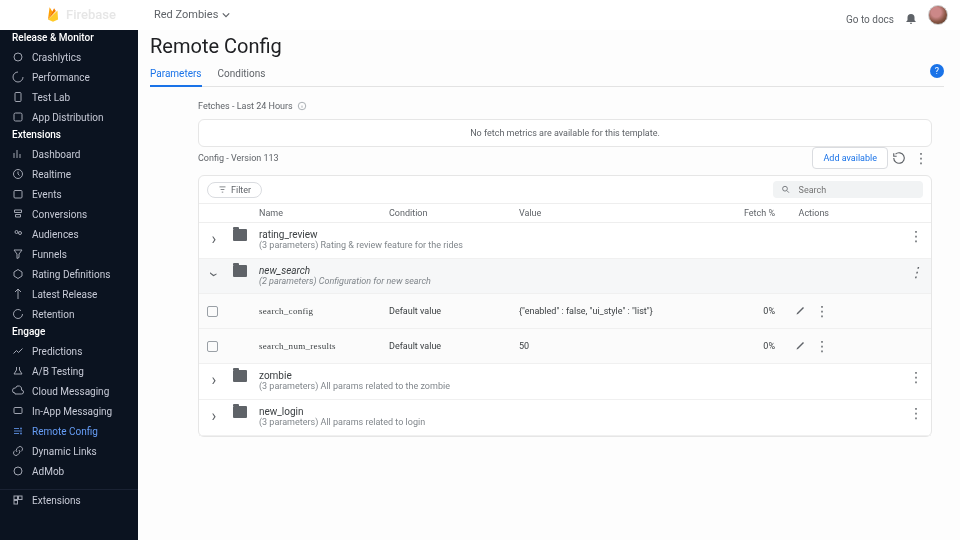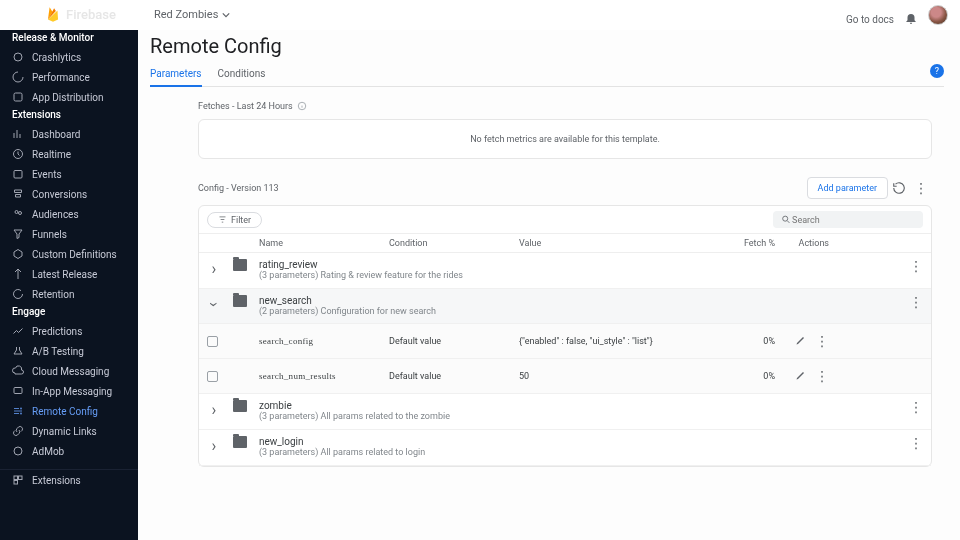--- a/index.html
+++ b/index.html
@@ -32,38 +32,38 @@
 .page-head { padding: 2px 16px 0 12px; }
 .page-title { font-size: 20px; color: #202124; font-weight: 400; margin-top: 2px; }
 .tabs-row { display: flex; gap: 16px; border-bottom: 1px solid #e3e3e3; margin-top: 4px; position: relative; }
 .tab { font-size: 10px; color: #5f6368; padding: 6px 0; cursor: pointer; }
 .tab.active { color: #1a73e8; border-bottom: 2px solid #1a73e8; margin-bottom: -1px; }
 .help-circ { position: absolute; right: 0; top: 2px; width: 14px; height: 14px; border-radius: 50%; background: #1a73e8; color: #fff; font-size: 9px; display: flex; align-items: center; justify-content: center; }
 
 .scroll { flex: 1; overflow-y: auto; padding: 14px 28px 14px 60px; }
 .fetches { font-size: 9px; color: #5f6368; display: flex; align-items: center; gap: 4px; }
 .card { background: #fff; border: 1px solid #e6e6e6; border-radius: 6px; margin-top: 8px; }
-.empty-card { height: 40px; display: flex; align-items: center; justify-content: center; font-size: 9px; color: #5f6368; }
-
-.config-bar { display: flex; align-items: center; margin-top: 18px; gap: 0; }
+.empty-card { height: 28px; display: flex; align-items: center; justify-content: center; font-size: 9px; color: #5f6368; }
+
+.config-bar { display: flex; align-items: center; gap: 0; }
 .config-label { font-size: 9px; color: #5f6368; }
 .spacer { flex: 1; }
 .add-param { border: 1px solid #dadce0; background: #fff; color: #1a73e8; font-size: 9px; padding: 5px 10px; border-radius: 4px; cursor: pointer; }
 .icon-btn { width: 22px; height: 22px; border: none; background: transparent; border-radius: 50%; cursor: pointer; color: #5f6368; display: flex; align-items: center; justify-content: center; }
 
 .table-card { margin-top: 6px; padding: 0; }
 .filter-bar { display: flex; align-items: center; padding: 5px 8px; gap: 8px; }
 .chip { border: 1px solid #dadce0; border-radius: 12px; font-size: 9px; color: #5f6368; padding: 2px 10px; display: flex; align-items: center; gap: 4px; cursor: pointer; }
-.search-box { margin-left: auto; display: flex; align-items: center; gap: 1px; background: #f1f3f4; border-radius: 4px; padding: 3px 8px; width: 150px; }
+.search-box { margin-left: auto; display: flex; align-items: center; gap: 8px; background: #f1f3f4; border-radius: 4px; padding: 3px 8px; width: 150px; }
 .search-box input { border: none; background: transparent; font-size: 9px; color: #5f6368; outline: none; width: 100%; }
 
 .thead, .row { display: grid; grid-template-columns: 26px 26px 130px 130px 200px 60px 50px; align-items: center; font-size: 9px; color: #5f6368; }
 .thead { padding: 4px 8px; border-top: 1px solid #eee; border-bottom: 1px solid #eee; }
 .group-row { display: grid; grid-template-columns: 26px 26px 1fr 50px; align-items: flex-start; padding: 6px 8px; border-bottom: 1px solid #f0f0f0; }
-.group-row.expanded { background: #f6f7f8; }
+.group-row.expanded { background: #f6f7f8; font-style: italic; }
 .chev { cursor: pointer; color: #5f6368; width: 14px; text-align: center; }
 .folder { width: 14px; height: 12px; background: #5f6368; border-radius: 1px; position: relative; }
 .folder::before { content: ""; position: absolute; top: -2px; left: 0; width: 6px; height: 2px; background: #5f6368; border-radius: 1px 1px 0 0; }
 .g-name { color: #3c4043; font-size: 10px; }
 .g-desc { color: #80868b; font-size: 9px; line-height: 1.3; max-width: 260px; }
 .param-row { display: grid; grid-template-columns: 26px 26px 130px 130px 200px 60px 50px; align-items: center; padding: 10px 8px; font-size: 9px; color: #3c4043; border-bottom: 1px solid #f0f0f0; background: #fbfbfb; }
 .param-row .pname { font-family: Liberation Serif, serif; font-size: 9px; letter-spacing: .3px; }
 .cb { width: 11px; height: 11px; border: 1.5px solid #9aa0a6; border-radius: 2px; cursor: pointer; }
 .pct { text-align: right; padding-right: 4px; }
 .row-actions { display: flex; gap: 8px; justify-content: flex-end; color: #5f6368; }
@@ -110,20 +110,26 @@
         <span>Crashlytics</span>
       </div>
     <div class="side-item">
         <svg class="ic" viewBox="0 0 24 24">
           <path d="M12 2a10 10 0 1 0 10 10" fill="none" stroke="currentColor" stroke-width="2"></path>
         </svg>
         <span>Performance</span>
       </div>
     <div class="side-item">
         <svg class="ic" viewBox="0 0 24 24">
+          <rect x="6" y="3" width="12" height="18" rx="2" fill="none" stroke="currentColor" stroke-width="2"></rect>
+        </svg>
+        <span>Test Lab</span>
+      </div>
+    <div class="side-item">
+        <svg class="ic" viewBox="0 0 24 24">
           <rect x="4" y="4" width="16" height="16" rx="3" fill="none" stroke="currentColor" stroke-width="2"></rect>
         </svg>
         <span>App Distribution</span>
       </div>
 
     <div class="side-section">Extensions</div>
     <div class="side-item">
         <svg class="ic" viewBox="0 0 24 24">
           <path d="M4 20V10m6 10V4m6 16v-8" stroke="currentColor" stroke-width="2"></path>
         </svg>
@@ -158,21 +164,21 @@
     <div class="side-item">
         <svg class="ic" viewBox="0 0 24 24">
           <path d="M4 4h16l-6 8v7l-4 2v-9z" fill="none" stroke="currentColor" stroke-width="2"></path>
         </svg>
         <span>Funnels</span>
       </div>
     <div class="side-item">
         <svg class="ic" viewBox="0 0 24 24">
           <path d="M12 3l8 5v8l-8 5-8-5V8z" fill="none" stroke="currentColor" stroke-width="2"></path>
         </svg>
-        <span>Custom Definitions</span>
+        <span>Rating Definitions</span>
       </div>
     <div class="side-item">
         <svg class="ic" viewBox="0 0 24 24">
           <path d="M12 2v20M6 8l6-6 6 6" fill="none" stroke="currentColor" stroke-width="2"></path>
         </svg>
         <span>Latest Release</span>
       </div>
     <div class="side-item">
         <svg class="ic" viewBox="0 0 24 24">
           <path d="M21 12a9 9 0 1 1-3-6.7" fill="none" stroke="currentColor" stroke-width="2"></path>
@@ -256,21 +262,21 @@
             <path d="M12 8h.01M12 11v5" stroke="#9aa0a6" stroke-width="2"></path>
           </svg>
       </div>
       <div class="card empty-card">
         <span>No fetch metrics are available for this template.</span>
       </div>
 
       <div class="config-bar">
         <span class="config-label">Config - Version 113</span>
         <div class="spacer"></div>
-        <button class="add-param">Add parameter</button>
+        <button class="add-param">Add available</button>
         <button class="icon-btn">
             <svg width="14" height="14" viewBox="0 0 24 24">
               <path d="M3 12a9 9 0 1 0 3-6.7M3 4v5h5" fill="none" stroke="#5f6368" stroke-width="2"></path>
             </svg>
           </button>
         <button class="icon-btn">
             <span class="dots">⋮</span>
           </button>
       </div>
 

